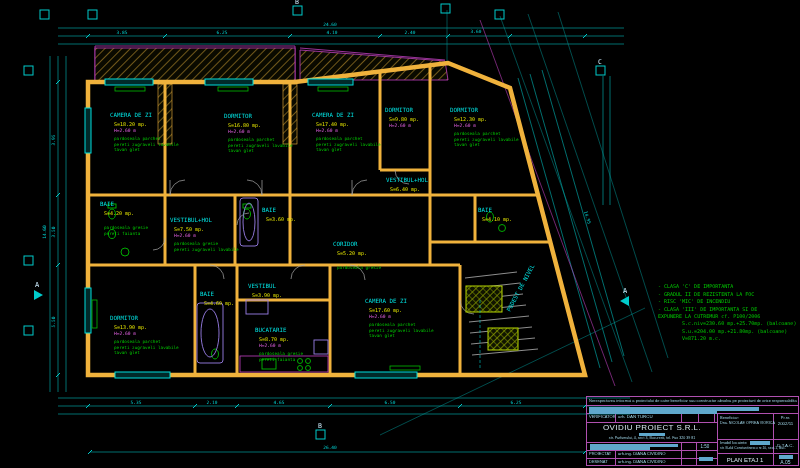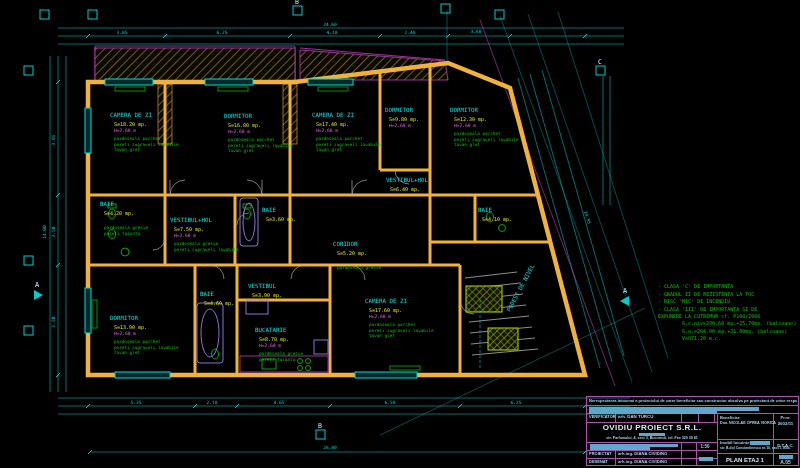--- a/index.html
+++ b/index.html
@@ -5,21 +5,21 @@
   html,body{margin:0;padding:0;background:#000;width:800px;height:468px;overflow:hidden;}
   #stage{position:relative;width:800px;height:468px;background:#000;font-family:"DejaVu Sans Mono",monospace;}
   svg text{font-family:"DejaVu Sans Mono",monospace;}
   .t-name{fill:#00e0e0;}
   .t-area{fill:#e8e800;}
   .t-h{fill:#e060e0;}
   .t-note{fill:#00cc00;}
   .t-dim{fill:#00d0d0;}
   .t-marker{fill:#cfeeff;}
   
-  #titleblock{position:absolute;left:586px;top:396px;width:213px;height:70px;border:1px solid #b050b0;box-sizing:border-box;color:#9fd4e6;font-family:"Liberation Sans",sans-serif;font-weight:bold;}
+  #titleblock{position:absolute;left:586px;top:396px;width:213px;height:70px;border:1px solid #b050b0;box-sizing:border-box;color:#9fd4e6;font-family:"Liberation Sans",sans-serif;}
   .tb-abs{position:absolute;white-space:nowrap;line-height:1;}
   .tb-hl{position:absolute;background:#5fa8cc;}
   .tb-vl{position:absolute;width:1px;background:#b050b0;}
   .tb-hlne{position:absolute;height:1px;background:#b050b0;}
   .tb-center{text-align:center;}
 </style>
 </head>
 <body>
 
 <div id="stage">

